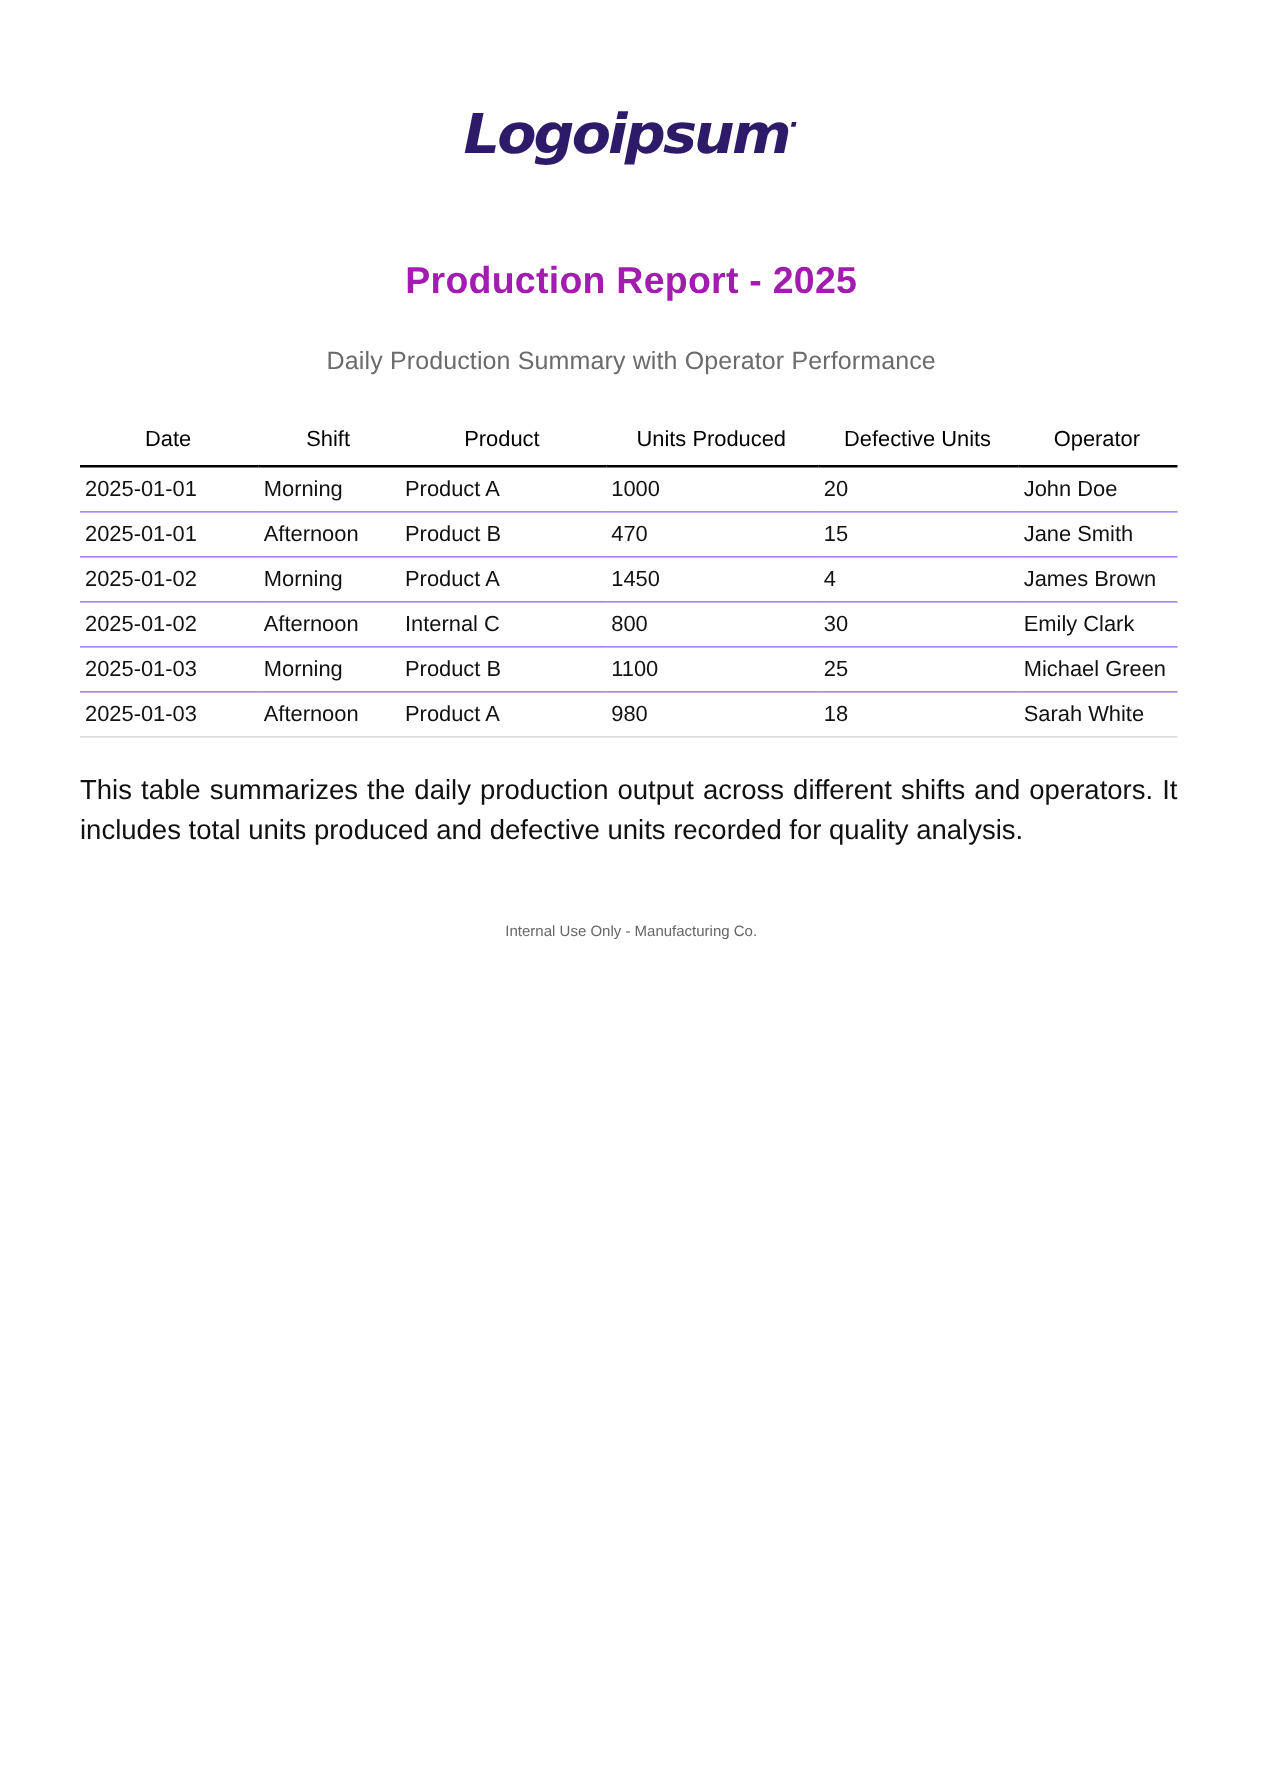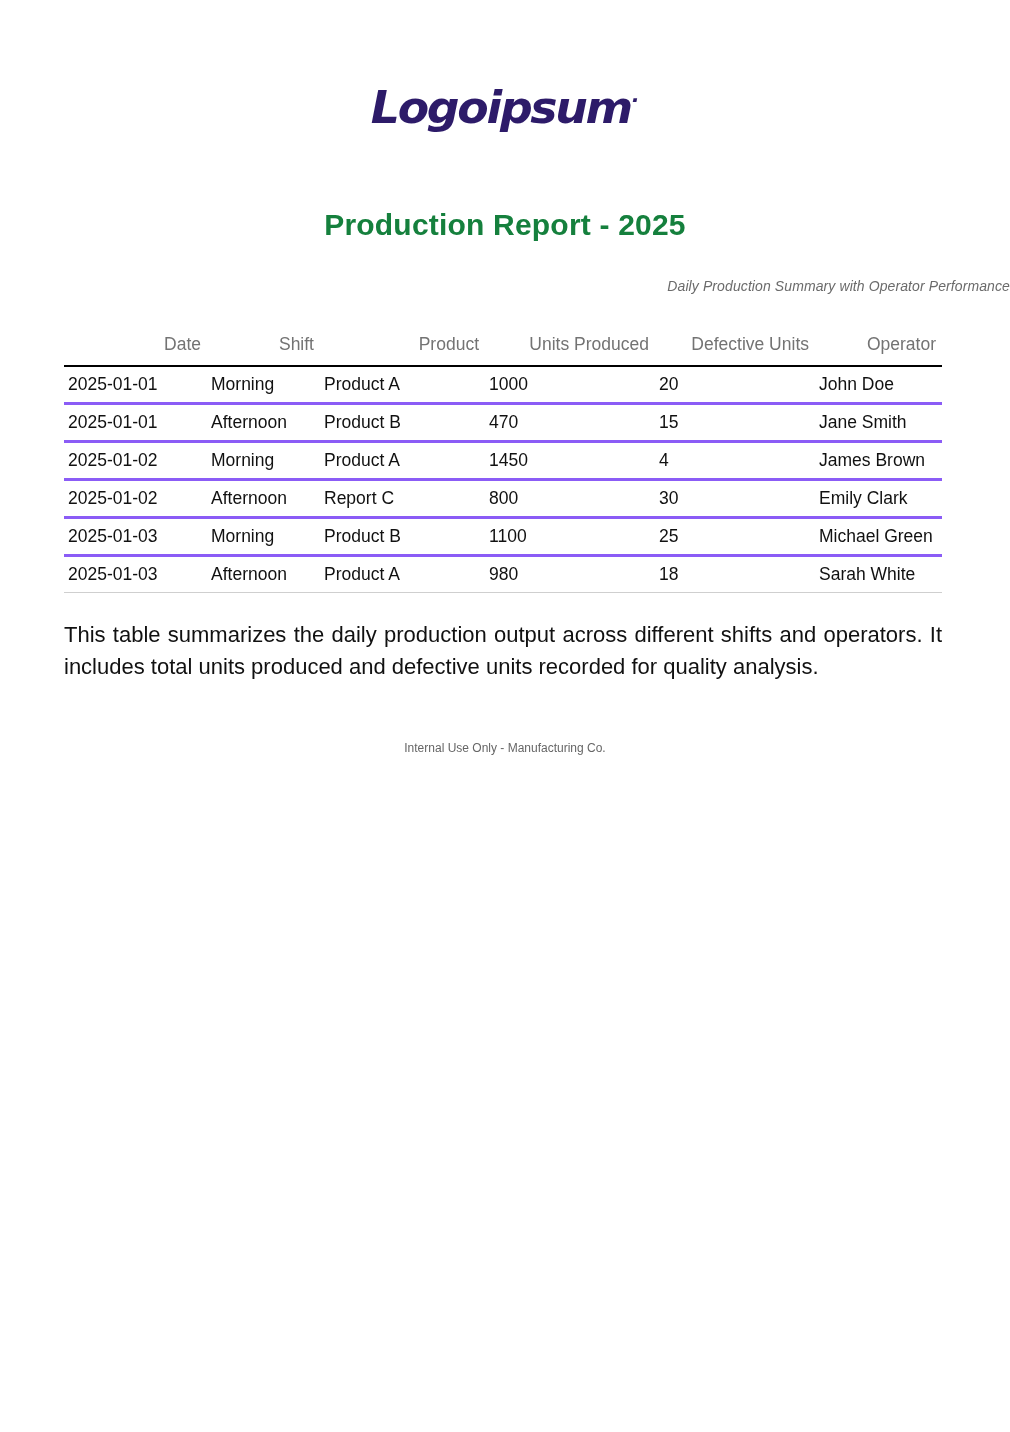--- a/index.html
+++ b/index.html
@@ -42,53 +42,52 @@
   }
   .logo .dot {
     font-size: 20px;
     vertical-align: super;
     letter-spacing: 0;
   }
   .title {
     text-align: center;
     font-size: 30px;
     font-weight: bold;
-    color: #15803d;
+    color: #a21caf;
     margin-top: 78px;
     letter-spacing: 0.2px;
   }
   .subtitle {
-    text-align: right;
-    font-size: 14px;
-    font-style: italic;
+    text-align: center;
+    font-size: 20px;
     color: #6b6b6b;
     margin-top: 36px;
     letter-spacing: 0.1px;
   }
   .table-wrap {
     margin: 36px 64px 0 64px;
   }
   table.report {
     width: 878px;
     border-collapse: collapse;
     font-size: 17.5px;
   }
   table.report thead th {
-    text-align: right;
+    text-align: center;
     font-weight: normal;
     font-size: 17.5px;
-    color: #737373;
+    color: #000000;
     padding: 4px 6px 10px 4px;
     border-bottom: 2.5px solid #000000;
     white-space: nowrap;
   }
   table.report tbody td {
     text-align: left;
     padding: 7px 6px 7px 4px;
-    border-bottom: 3px solid #8b5cf6;
+    border-bottom: 1px solid #8b5cf6;
     color: #111111;
     white-space: nowrap;
   }
   table.report tbody tr:last-child td {
     border-bottom: 1px solid #cfcfcf;
   }
   .col-date { width: 143px; }
   .col-shift { width: 113px; }
   .col-product { width: 165px; }
   .col-units { width: 170px; }
@@ -155,21 +154,21 @@
           <td>2025-01-02</td>
           <td>Morning</td>
           <td>Product A</td>
           <td>1450</td>
           <td>4</td>
           <td>James Brown</td>
         </tr>
         <tr>
           <td>2025-01-02</td>
           <td>Afternoon</td>
-          <td>Report C</td>
+          <td>Internal C</td>
           <td>800</td>
           <td>30</td>
           <td>Emily Clark</td>
         </tr>
         <tr>
           <td>2025-01-03</td>
           <td>Morning</td>
           <td>Product B</td>
           <td>1100</td>
           <td>25</td>

